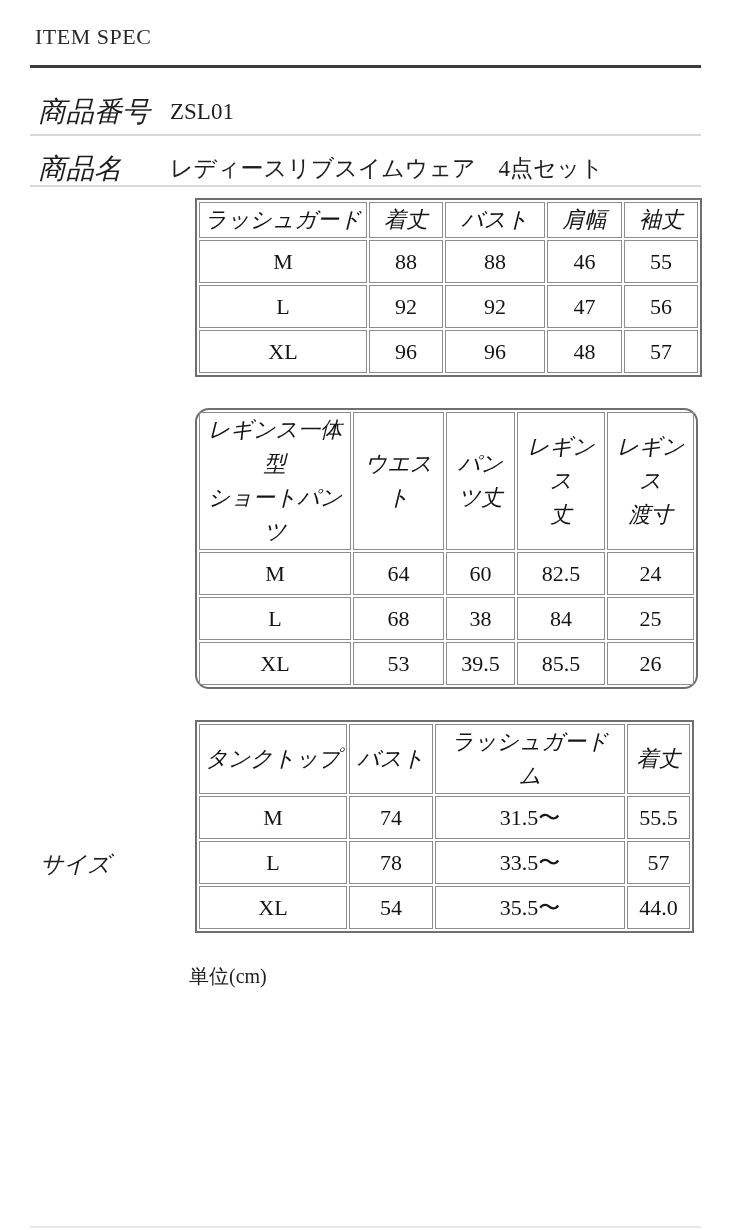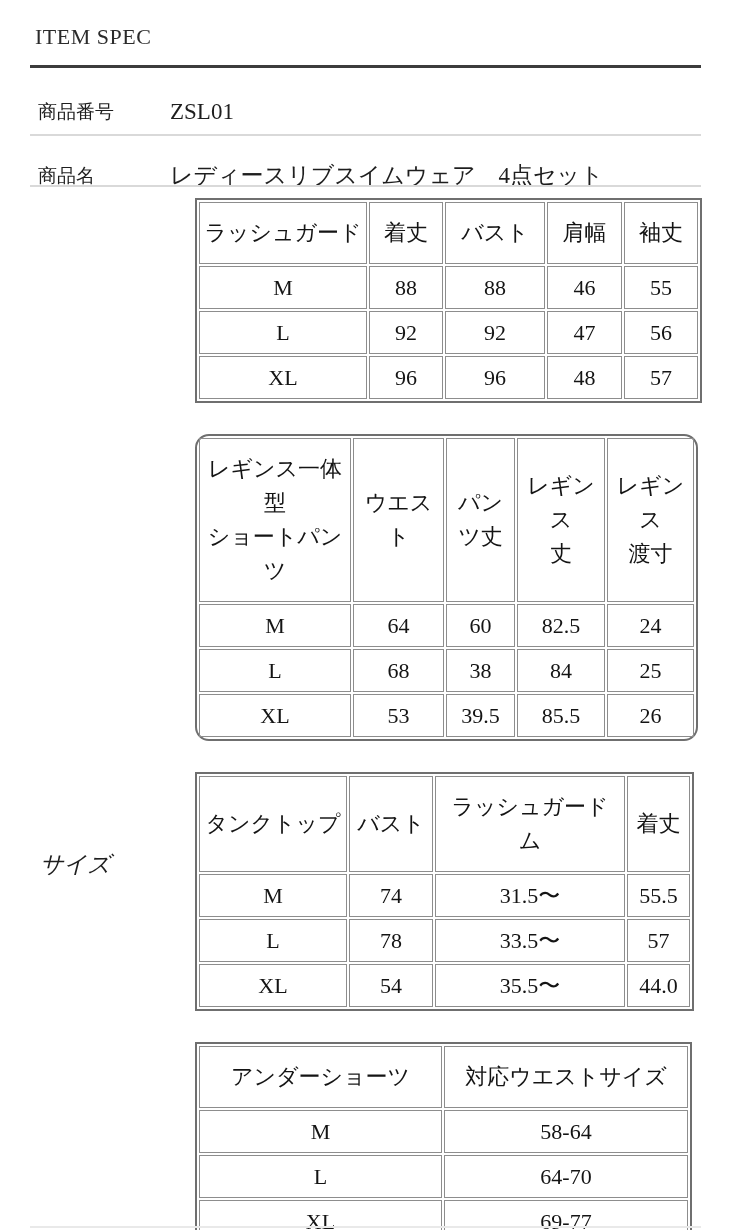--- a/index.html
+++ b/index.html
@@ -18,41 +18,41 @@
   .rule-dark{
     position:absolute;left:30px;top:65px;width:671px;height:3px;
     background:#3c3c3c;
   }
   .rule-light{
     position:absolute;left:30px;width:671px;height:2px;background:#d9d9d9;
   }
   .rl-1{top:134px;}
   .rl-2{top:185px;}
   .rl-3{top:1226px;background:#e9e9e9;}
-  .info-label{position:absolute;left:38px;font-size:19px;line-height:28px;}
+  .info-label{position:absolute;left:38px;font-size:28px;line-height:28px;font-style:italic;}
   .info-value{position:absolute;left:170px;font-size:23px;line-height:28px;}
   .ir-1{top:98px;}
-  .ir-2{top:162px;}
+  .ir-2{top:155px;}
   .size-label{
     position:absolute;left:40px;top:851px;font-size:23px;line-height:28px;font-style:italic;
   }
   .tables-col{position:absolute;left:195px;top:198px;width:520px;}
   table.spec-table{
     border-collapse:separate;border-spacing:2px;
     border:2px solid #6f6f6f;
     table-layout:fixed;background:#ffffff;
     margin:0 0 31px 0;
   }
   .spec-table th,.spec-table td{
     border:1px solid #8d8d8d;
     text-align:center;vertical-align:middle;
     font-weight:normal;font-size:22px;color:#141414;
     white-space:pre-line;overflow:hidden;
   }
-  .spec-table th{line-height:34px;padding:13px 2px;}
+  .spec-table th{line-height:34px;padding:0 2px;font-style:italic;}
   .spec-table td{line-height:33px;padding:4px 2px;}
   .t1{width:495px;}
   .t1 col.c0{width:168px}.t1 col.c1{width:74px}.t1 col.c2{width:100px}.t1 col.c3{width:75px}.t1 col.c4{width:74px}
   .t2{width:489px;margin-bottom:29px;border-radius:14px;}
   .t2 col.c0{width:152px}.t2 col.c1{width:91px}.t2 col.c2{width:69px}.t2 col.c3{width:88px}.t2 col.c4{width:87px}
   .t3{width:487px;margin-bottom:29px;}
   .t3 col.c0{width:148px}.t3 col.c1{width:84px}.t3 col.c2{width:190px}.t3 col.c3{width:63px}
   .t4{width:489px;margin-bottom:2px;}
   .t4 col.c0{width:243px}.t4 col.c1{width:244px}
   .unit-note{font-size:20px;margin-left:-6px;line-height:24px;}
@@ -201,43 +201,17 @@
             <td>57</td>
           </tr>
           <tr>
             <td>XL</td>
             <td>54</td>
             <td>35.5〜</td>
             <td>44.0</td>
           </tr>
         </tbody>
       </table>
-    <table class="spec-table t4">
-        <colgroup>
-          <col class="c0">
-          <col class="c1">
-        </colgroup>
-        <thead>
-          <tr>
-            <th>アンダーショーツ</th>
-            <th>対応ウエストサイズ</th>
-          </tr>
-        </thead>
-        <tbody>
-          <tr>
-            <td>M</td>
-            <td>58-64</td>
-          </tr>
-          <tr>
-            <td>L</td>
-            <td>64-70</td>
-          </tr>
-          <tr>
-            <td>XL</td>
-            <td>69-77</td>
-          </tr>
-        </tbody>
-      </table>
     <div class="unit-note">単位(cm)</div>
   </div>
 
   <div class="rule-light rl-3"></div>
 </div>
 
 </body></html>

